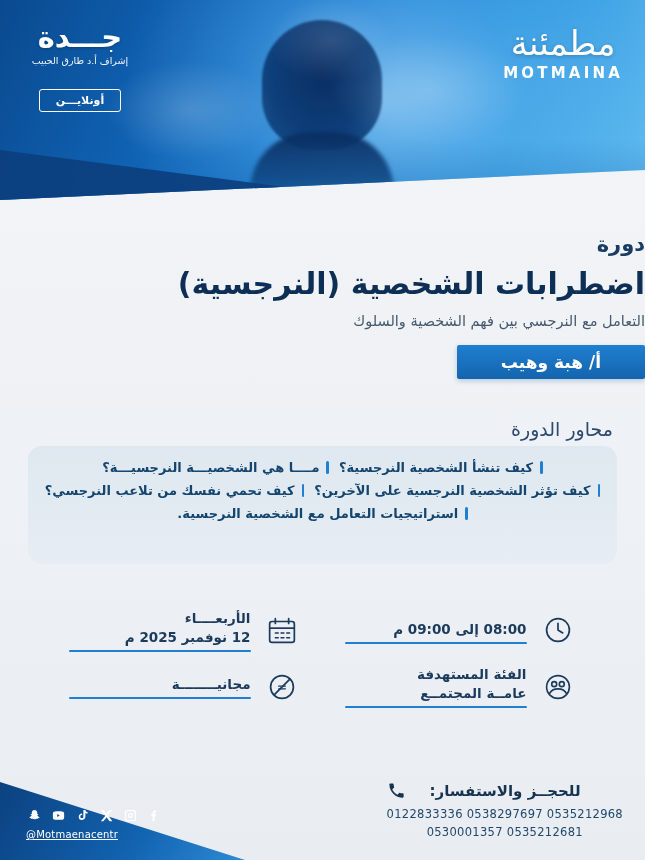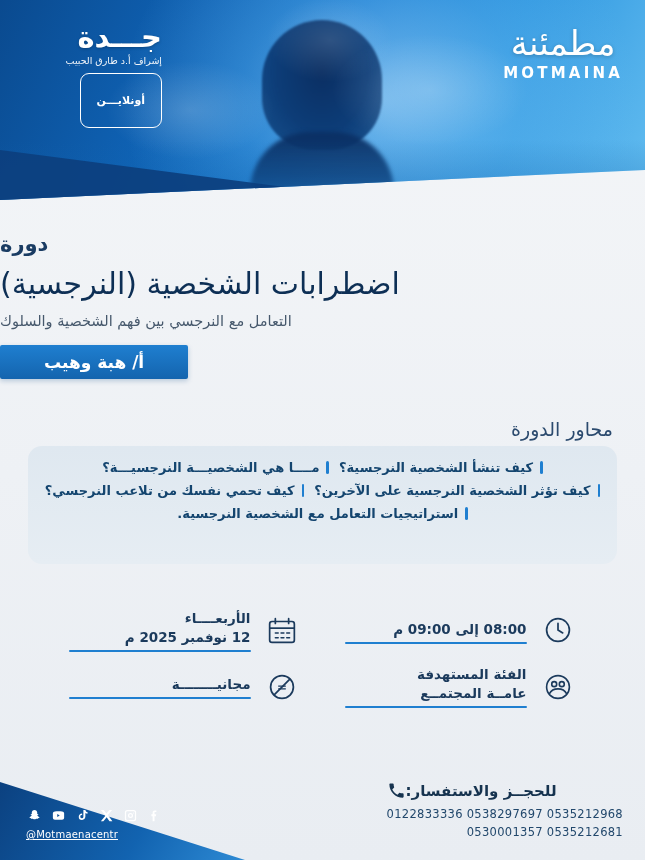--- a/index.html
+++ b/index.html
@@ -63,61 +63,61 @@
     background: linear-gradient(180deg, rgba(16,90,160,0) 0%, rgba(18,96,168,.35) 100%);
   }
   .hero-wedge {
     position: absolute; left: 0; bottom: -2px;
     width: 400px; height: 52px;
     background: #0c3f7e;
     clip-path: polygon(0 0, 400px 52px, 0 52px);
     opacity: .92;
   }
   .logo-left-wrap {
-    position: absolute; top: 22px; left: 12px;
-    width: 150px; color: #fff;
+    position: absolute; top: 22px; left: 5px;
+    width: 150px; text-align: center; color: #fff;
   }
   .logo-jeddah {
     font-size: 29px; font-weight: 700; letter-spacing: 1px; line-height: 1.05;
     text-shadow: 0 1px 3px rgba(0,0,0,.25);
   }
   .logo-jeddah-sub {
     font-size: 9.5px; margin-top: 3px; letter-spacing: .3px; opacity: .95;
   }
   .logo-online {
     display: inline-block;
-    margin-top: 7px;
-    padding: 20px 16px;
+    margin-top: 23px;
+    padding: 4px 16px;
     border: 1.4px solid #ffffff;
-    border-radius: 9px;
+    border-radius: 3px;
     font-size: 11px; font-weight: 700; letter-spacing: 2px;
   }
   .logo-right-wrap {
     position: absolute; top: 26px; right: 22px;
     text-align: center; color: #fff;
   }
   .logo-motmaina-ar {
     font-size: 34px; font-weight: 400; letter-spacing: 0px; line-height: 1;
     text-shadow: 0 1px 4px rgba(0,0,0,.22);
   }
   .logo-motmaina-en {
     font-size: 15px; font-weight: 700; letter-spacing: 3.2px; margin-top: 4px;
   }
 
   
   .title-block {
     position: absolute; top: 232px; left: 0; width: 645px;
-    text-align: left;
+    text-align: right;
   }
   .kicker {
     font-size: 21px; color: #1a3c63; font-weight: 700;
   }
   .main-title {
     margin-top: 10px;
-    font-size: 30px; font-weight: 400; color: #0d2f55;
+    font-size: 30px; font-weight: 700; color: #0d2f55;
     letter-spacing: 0px;
   }
   .subtitle {
     margin-top: 12px;
     font-size: 14.5px; color: #46586c; font-weight: 400;
   }
   .speaker-pill {
     display: inline-block;
     margin-top: 16px;
     padding: 7px 44px;
@@ -204,26 +204,26 @@
     display: inline-flex; align-items: center; justify-content: center;
     width: 17px; height: 17px;
   }
   .social-icons svg { width: 15px; height: 15px; fill: #fff; }
   .social-handle { font-size: 10px; letter-spacing: .2px; direction: ltr; text-decoration: underline; }
   .contact {
     position: absolute; right: 22px; bottom: 18px;
     text-align: right; color: #16334f;
   }
   .contact-title {
-    display: flex; align-items: center; justify-content: flex-end; gap: 0;
+    display: flex; align-items: center; justify-content: flex-end; gap: 24px;
     font-size: 15px; font-weight: 700; color: #16334f; margin-bottom: 6px;
   }
   .contact-title svg { width: 19px; height: 19px; fill: #16334f; }
   .contact-nums {
-    font-size: 11.5px; color: #22486c; direction: ltr; text-align: right;
+    font-size: 11.5px; color: #22486c; direction: ltr; text-align: center;
     letter-spacing: .3px; line-height: 1.55;
   }
 </style>
 </head>
 <body>
 
 <div class="poster">
 
   <div class="hero">
     <div class="hero-glow"></div>

